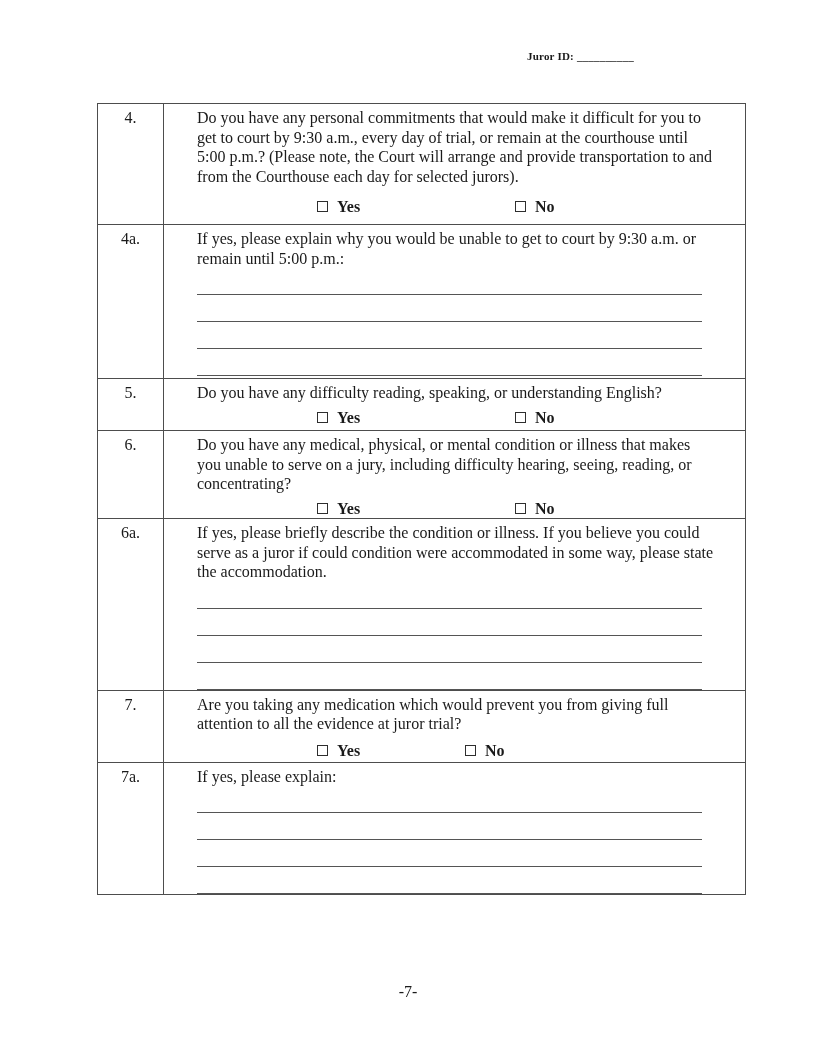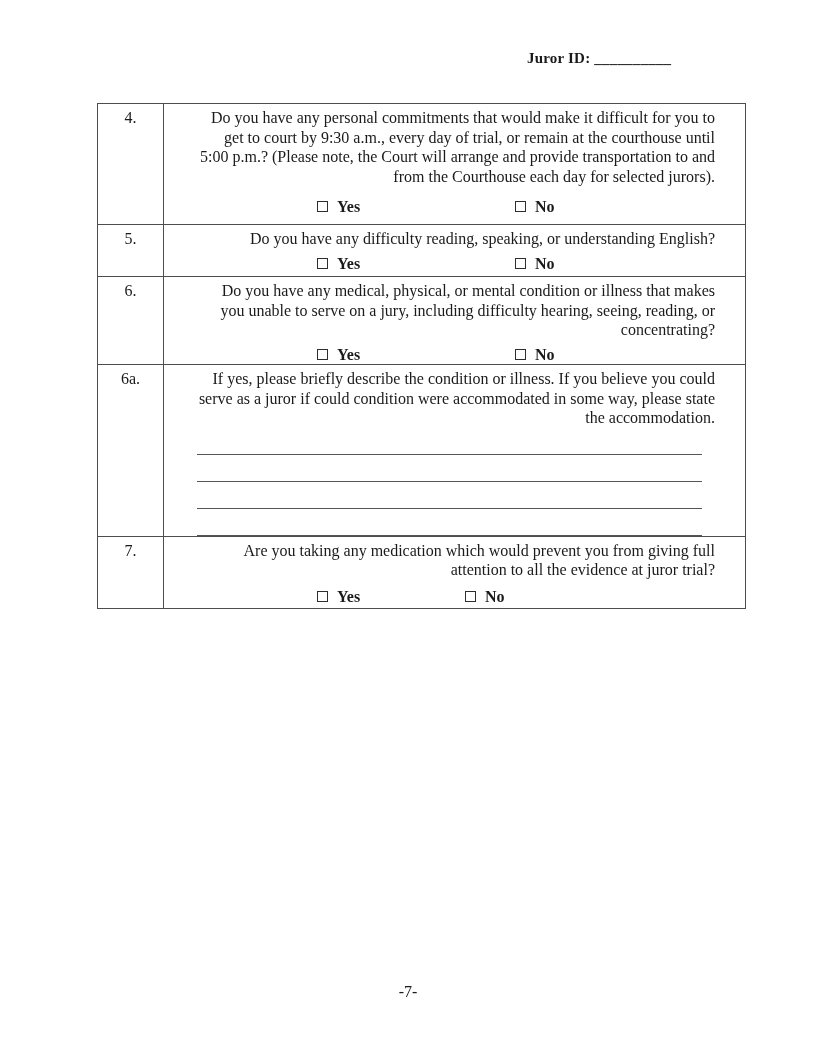--- a/index.html
+++ b/index.html
@@ -8,21 +8,21 @@
     height: 1056px;
     background: #ffffff;
     position: relative;
     font-family: "Liberation Serif", serif;
     color: #1a1a1a;
   }
   .juror-id {
     position: absolute;
     top: 50px;
     left: 527px;
-    font-size: 15px;
+    font-size: 11px;
     font-weight: bold;
     letter-spacing: 0.2px;
     white-space: nowrap;
   }
   .q-table {
     position: absolute;
     top: 103px;
     left: 97px;
     width: 649px;
     border-collapse: collapse;
@@ -36,21 +36,21 @@
     padding: 0;
   }
   td.num {
     width: 65px;
     text-align: center;
     padding-top: 4px;
   }
   td.content {
     padding: 4px 30px 0 33px;
   }
-  .q-text { margin: 0; text-align: right; }
+  .q-text { margin: 0; }
   .choices {
     padding-left: 120px;
     white-space: nowrap;
   }
   .m11 { margin-top: 11px; }
   .m7  { margin-top: 7px; }
   .m5  { margin-top: 5px; }
   .choice { display: inline-block; font-weight: bold; }
   .choice.span-wide   { width: 198px; }
   .choice.span-narrow { width: 148px; }
@@ -91,20 +91,32 @@
       <tr style="height:121px">
     <td class="num">4.</td>
     <td class="content">
       <p class="q-text">Do you have any personal commitments that would make it difficult for you to get to court by 9:30 a.m., every day of trial, or remain at the courthouse until 5:00 p.m.? (Please note, the Court will arrange and provide transportation to and from the Courthouse each day for selected jurors).</p>
       <div class="choices m11">
         <span class="choice span-wide"><span class="cb"></span><span>Yes</span></span><span class="choice"><span class="cb"></span><span>No</span></span>
       </div>
     </td>
   </tr>
 
+  <tr style="height:154px">
+    <td class="num">4a.</td>
+    <td class="content">
+      <p class="q-text">If yes, please explain why you would be unable to get to court by 9:30 a.m. or remain until 5:00 p.m.:</p>
+      <div class="answer-lines">
+        <div class="answer-line"></div>
+        <div class="answer-line"></div>
+        <div class="answer-line"></div>
+        <div class="answer-line"></div>
+      </div>
+    </td>
+  </tr>
 
   <tr style="height:52px">
     <td class="num">5.</td>
     <td class="content">
       <p class="q-text">Do you have any difficulty reading, speaking, or understanding English?</p>
       <div class="choices m5">
         <span class="choice span-wide"><span class="cb"></span><span>Yes</span></span><span class="choice"><span class="cb"></span><span>No</span></span>
       </div>
     </td>
   </tr>
@@ -135,16 +147,28 @@
   <tr style="height:72px">
     <td class="num">7.</td>
     <td class="content">
       <p class="q-text">Are you taking any medication which would prevent you from giving full attention to all the evidence at juror trial?</p>
       <div class="choices m7">
         <span class="choice span-narrow"><span class="cb"></span><span>Yes</span></span><span class="choice"><span class="cb"></span><span>No</span></span>
       </div>
     </td>
   </tr>
 
+  <tr style="height:131px">
+    <td class="num">7a.</td>
+    <td class="content">
+      <p class="q-text">If yes, please explain:</p>
+      <div class="answer-lines">
+        <div class="answer-line"></div>
+        <div class="answer-line"></div>
+        <div class="answer-line"></div>
+        <div class="answer-line"></div>
+      </div>
+    </td>
+  </tr>
 </tbody>
   </table>
 
 <div class="page-footer">-7-</div>
 
 </body></html>

